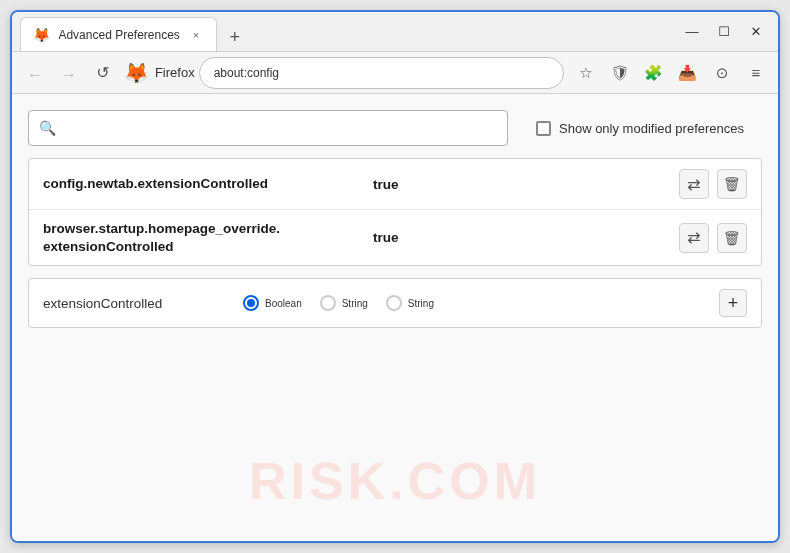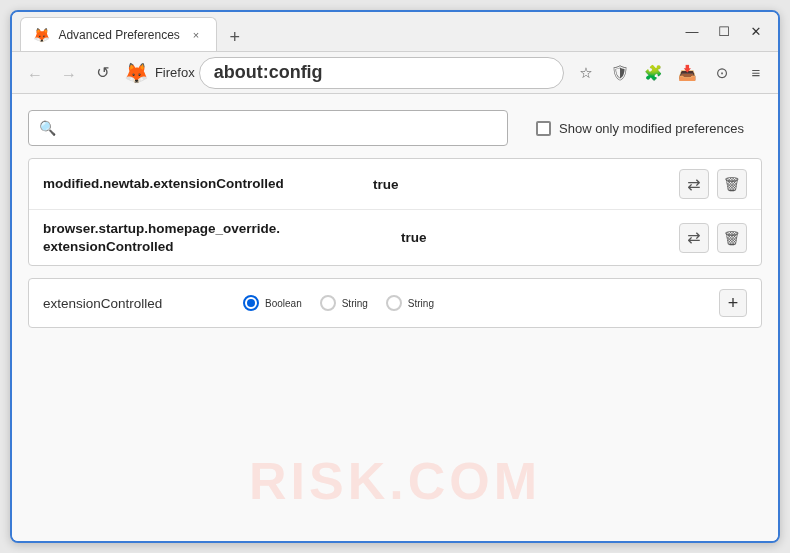--- a/index.html
+++ b/index.html
@@ -137,23 +137,23 @@
       padding: 5px 14px;
       font-size: 13px;
       color: #333;
       display: flex;
       align-items: center;
       gap: 8px;
       height: 32px;
     }
 
     .address-text {
-      font-size: 18px;
-      color: #333;
-      font-weight: 700;
+      font-size: 12px;
+      color: #333;
+      font-weight: 400;
     }
 
     .nav-icons-right {
       display: flex;
       align-items: center;
       gap: 6px;
       margin-left: 4px;
     }
 
     .nav-icon {
@@ -261,21 +261,20 @@
     .result-row {
       display: flex;
       align-items: center;
       padding: 10px 14px;
       border-bottom: 1px solid #e8e8e8;
       min-height: 44px;
     }
 
     .result-row:last-child {
       border-bottom: none;
-      gap: 28px;
     }
 
     .pref-name {
       font-size: 13.5px;
       font-weight: 700;
       color: #1a1a1a;
       min-width: 330px;
       flex: 0 0 330px;
       line-height: 1.3;
     }
@@ -450,21 +449,21 @@
       </div>
       <label class="show-modified">
         <div class="checkbox-custom"></div>
         <span>Show only modified preferences</span>
       </label>
     </div>
 
     <div class="results-table">
 
       <div class="result-row">
-        <div class="pref-name">modified.newtab.extensionControlled</div>
+        <div class="pref-name">config.newtab.extensionControlled</div>
         <div class="pref-value">true</div>
         <div class="row-actions">
           <div class="action-btn">
             <span class="arrows-icon"></span>
           </div>
           <div class="action-btn">
             <span class="trash-icon"></span>
           </div>
         </div>
       </div>

